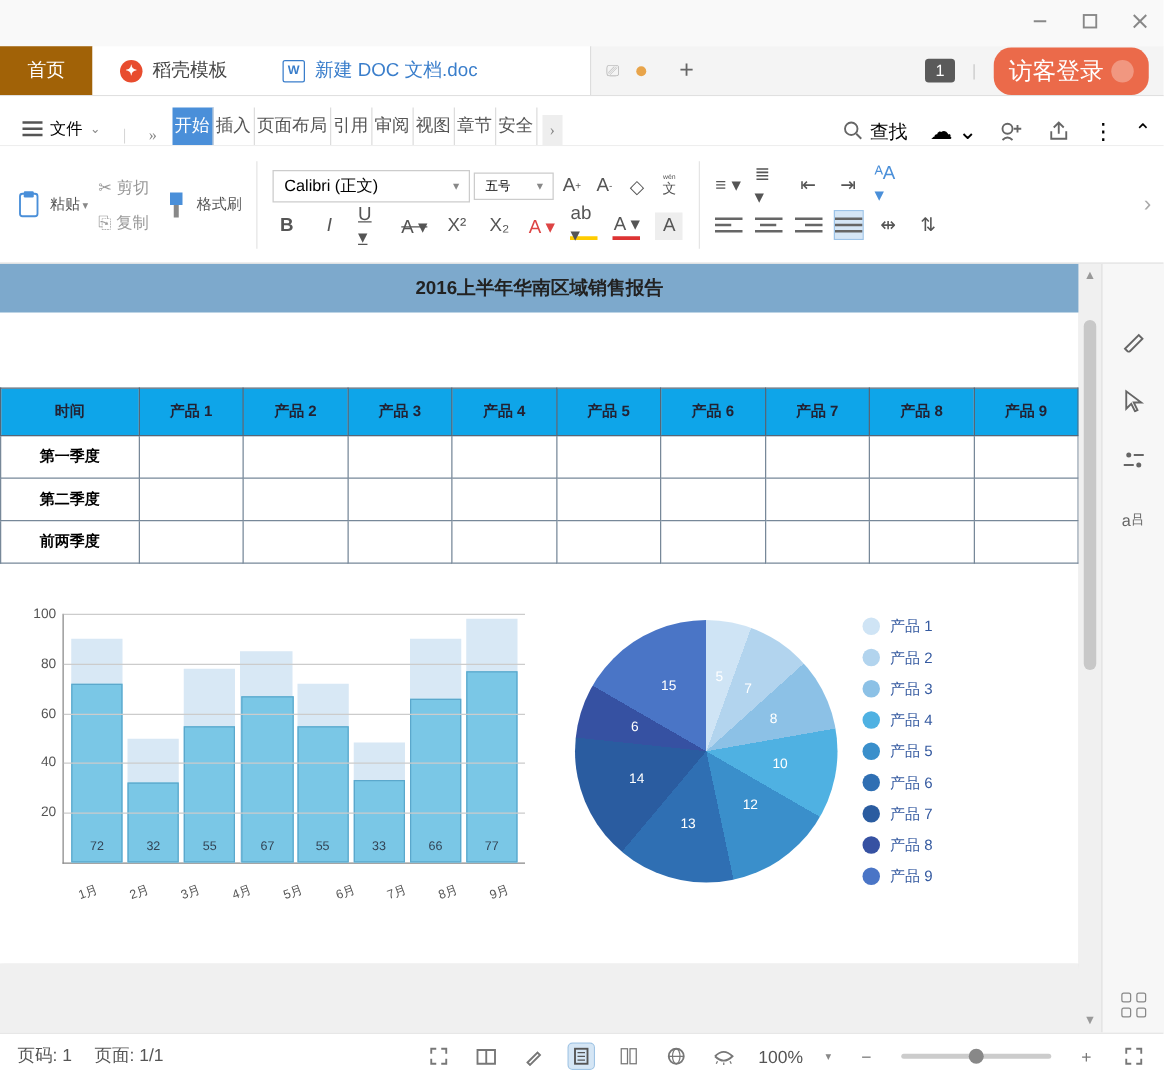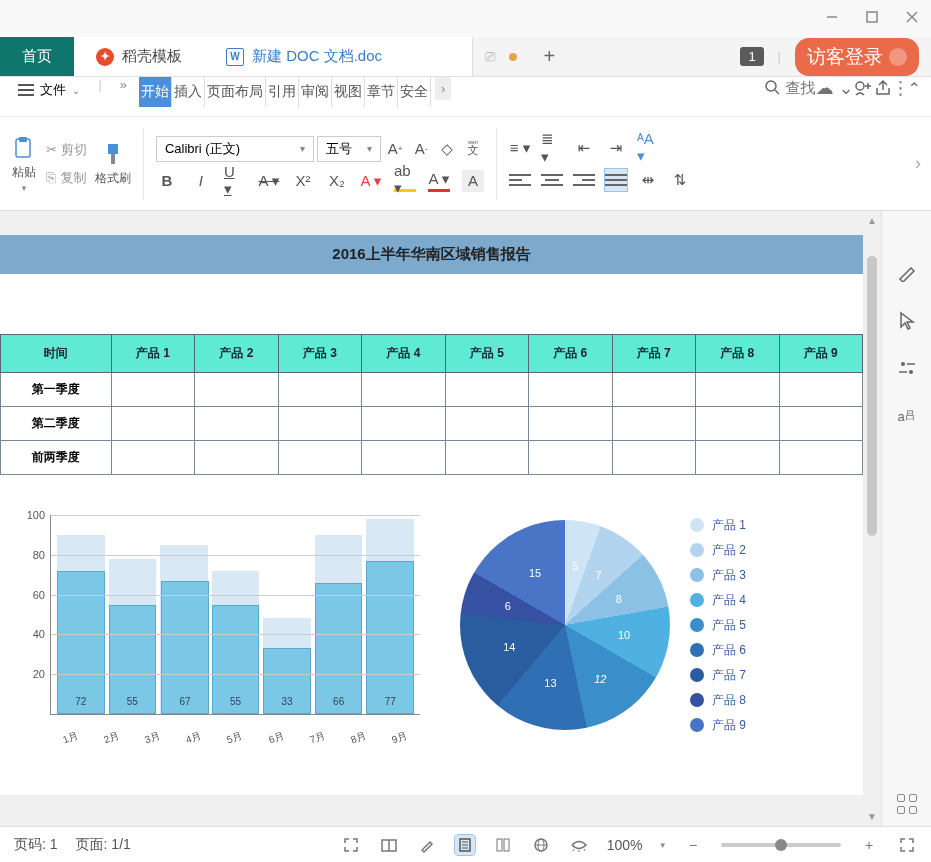--- a/index.html
+++ b/index.html
@@ -6,73 +6,73 @@
 body { font-family: "Microsoft YaHei", Arial, sans-serif; font-size: 13px; background: #fff; width: 931px; height: 862px; overflow: hidden; display: flex; flex-direction: column; }
 
 
 .titlebar { height: 37px; display: flex; align-items: flex-end; background: #f9f9f9; }
 .win-controls { position: absolute; top: 8px; right: 10px; display: flex; gap: 22px; }
 .win-btn { width: 18px; height: 18px; display: flex; align-items: center; justify-content: center; color: #888; cursor: pointer; }
 
 
 .tabbar { height: 40px; display: flex; align-items: stretch; background: #f4f4f4; border-bottom: 1px solid #e0e0e0; }
 .tab { display: flex; align-items: center; padding: 0 22px; gap: 8px; font-size: 15px; cursor: pointer; position: relative; }
-.tab.home { background: #0f766e; color: #fff; font-weight: 500; }
+.tab.home { background: #a16207; color: #fff; font-weight: 500; }
 .tab.docer { background: #fff; color: #444; }
 .tab.doc { background: #fff; color: #3a7ecb; flex: 0 0 auto; border-right: 1px solid #ddd; }
 .tab .docer-icon { width: 18px; height: 18px; background: #e84c2e; border-radius: 50%; display: flex; align-items: center; justify-content: center; color: #fff; font-size: 11px; font-weight: bold; }
 .tab .doc-icon { width: 18px; height: 18px; border: 1.5px solid #3a7ecb; border-radius: 2px; display: flex; align-items: center; justify-content: center; color: #3a7ecb; font-size: 10px; font-weight: bold; }
 .tab-extras { display: flex; align-items: center; gap: 14px; padding: 0 12px; }
 .tab-spacer { flex: 1; }
 .badge-count { background: #5a5a5a; color: #fff; padding: 2px 8px; border-radius: 3px; font-size: 13px; }
 .login-btn { background: #eb6a4a; color: #fff; padding: 6px 12px; border-radius: 14px; display: flex; align-items: center; gap: 6px; font-size: 19px; }
 .login-btn .avatar { width: 18px; height: 18px; background: rgba(255,255,255,0.3); border-radius: 50%; }
 
 
-.ribbon-menu { height: 40px; display: flex; align-items: flex-start; padding: 0 10px; gap: 4px; border-bottom: 1px solid #eee; background: #fff; }
+.ribbon-menu { height: 40px; display: flex; align-items: flex-end; padding: 0 10px; gap: 4px; border-bottom: 1px solid #eee; background: #fff; font-family: Liberation Serif, serif; }
 .file-btn { display: flex; align-items: center; gap: 6px; padding: 4px 8px; cursor: pointer; }
 .hamburger { width: 16px; display: flex; flex-direction: column; gap: 3px; }
 .hamburger span { height: 2px; background: #555; }
 .menu-sep { color: #ccc; margin: 0 6px; }
 .ribbon-tabs { display: flex; }
 .ribbon-tab { padding: 6px 2px; font-size: 14px; cursor: pointer; border-right: 1px solid #ddd; color: #555; }
 .ribbon-tab.active { background: #4a8fd9; color: #fff; }
-.ribbon-right { margin-left: auto; display: flex; align-items: center; color: #737373; }
+.ribbon-right { margin-left: auto; display: flex; align-items: center; gap: 18px; color: #000000; }
 .search-btn { display: flex; align-items: center; gap: 4px; cursor: pointer; font-size: 15px; }
 
 
 .toolbar { height: 94px; display: flex; align-items: center; padding: 6px 10px; gap: 8px; border-bottom: 1px solid #ddd; background: #fff; }
-.tool-big { display: flex; flex-direction: column; align-items: center; gap: 2px; cursor: pointer; font-size: 12px; color: #555; }
+.tool-big { display: flex; flex-direction: row; align-items: center; gap: 2px; cursor: pointer; font-size: 12px; color: #555; }
 .tool-icon-lg { width: 28px; height: 28px; display: flex; align-items: center; justify-content: center; }
 .tool-col { display: flex; flex-direction: column; gap: 10px; }
 .tool-sm { display: flex; align-items: center; gap: 4px; cursor: pointer; color: #999; font-size: 13px; }
 .divider { width: 1px; height: 70px; background: #e5e5e5; margin: 0 4px; }
 .font-row { display: flex; gap: 4px; align-items: center; margin-bottom: 8px; }
 .font-name { border: 1px solid #ccc; padding: 3px 8px; width: 158px; font-size: 13px; background: #fff; }
-.font-size { border: 1px solid #ccc; padding: 3px 8px; width: 64px; font-size: 13px; }
+.font-size { border: 1px solid #ccc; padding: 3px 8px; width: 64px; font-size: 10px; }
 .fmt-row { display: flex; gap: 12px; align-items: center; }
 .fmt-btn { width: 22px; height: 22px; display: flex; align-items: center; justify-content: center; cursor: pointer; color: #555; font-size: 15px; }
 .fmt-btn.b { font-weight: bold; }
 .fmt-btn.i { font-style: italic; }
 .fmt-btn.u { text-decoration: underline; }
 .fmt-btn.s { text-decoration: line-through; }
 .para-col { display: flex; flex-direction: column; gap: 10px; }
 .para-row { display: flex; gap: 10px; }
 .align-btn { width: 22px; height: 22px; display: flex; flex-direction: column; justify-content: center; gap: 3px; cursor: pointer; }
 .align-btn span { height: 2px; background: #666; }
 .align-btn.justify span { width: 100%; }
 .align-btn.selected { background: #d5e6f6; outline: 1px solid #9cc3e8; }
 
 
 .doc-area { flex: 1; display: flex; background: #f0f0f0; overflow: hidden; position: relative; }
-.doc-scroll { flex: 1; overflow: auto; padding: 0; margin-top: 24px; }
+.doc-scroll { flex: 1; overflow: auto; padding: 0; }
 .page { background: #fff; margin: 0; box-shadow: 0 1px 4px rgba(0,0,0,0.15); min-height: 560px; }
 .doc-title-bar { background: #7da9cc; color: #222; text-align: center; padding: 10px; font-weight: bold; font-size: 15px; margin-bottom: 60px; }
 .data-table { width: 100%; border-collapse: collapse; margin-bottom: 20px; }
-.data-table th { background: #5eead4; border: 1px solid #567; padding: 10px 4px; font-size: 12px; color: #223; font-weight: bold; }
+.data-table th { background: #0ea5e9; border: 1px solid #567; padding: 10px 4px; font-size: 12px; color: #223; font-weight: bold; }
 .data-table td { border: 1px solid #789; padding: 8px 4px; font-size: 12px; text-align: center; background: #fff; }
 .data-table td.row-label { background: #fff; font-weight: bold; }
 
 .charts-row { display: flex; gap: 30px; padding: 10px; }
 .bar-chart { flex: 0 0 420px; height: 240px; position: relative; }
 .bar-plot { position: absolute; left: 40px; top: 10px; right: 10px; bottom: 30px; border-left: 1px solid #888; border-bottom: 1px solid #888; }
 .grid-line { position: absolute; left: 0; right: 0; height: 1px; background: #ccc; }
 .y-label { position: absolute; right: 100%; margin-right: 6px; font-size: 11px; color: #555; transform: translateY(50%); }
 .bars { position: absolute; inset: 0; display: flex; align-items: flex-end; justify-content: space-around; padding: 0 4px; }
 .bar-slot { flex: 1; display: flex; flex-direction: column; align-items: flex-end; margin: 0 2px; height: 100%; justify-content: flex-end; }
@@ -366,20 +366,27 @@
           <div class="bar-plot" id="bar-plot">
             <div class="bars" id="bars">
                 <div class="bar-slot">
                   <div class="bar-bg" style="height: 90%; position: relative;">
                     <div class="bar-fill" style="height: 80%; position: absolute; bottom: 0px; left: 0px; right: 0px;">
                       <div class="bar-val">72</div>
                     </div>
                   </div>
                 </div>
                 <div class="bar-slot">
+                  <div class="bar-bg" style="height: 50%; position: relative;">
+                    <div class="bar-fill" style="height: 64%; position: absolute; bottom: 0px; left: 0px; right: 0px;">
+                      <div class="bar-val">32</div>
+                    </div>
+                  </div>
+                </div>
+                <div class="bar-slot">
                   <div class="bar-bg" style="height: 78%; position: relative;">
                     <div class="bar-fill" style="height: 70.5128%; position: absolute; bottom: 0px; left: 0px; right: 0px;">
                       <div class="bar-val">55</div>
                     </div>
                   </div>
                 </div>
                 <div class="bar-slot">
                   <div class="bar-bg" style="height: 85%; position: relative;">
                     <div class="bar-fill" style="height: 78.8235%; position: absolute; bottom: 0px; left: 1px; right: 0px;">
                       <div class="bar-val">67</div>
@@ -437,21 +444,21 @@
               <div class="x-lab">8月</div>
               <div class="x-lab">9月</div>
             </div>
         </div>
         <div class="pie-wrap">
           <div class="pie" id="pie" style="background: conic-gradient(rgb(207, 228, 245) 0deg, rgb(207, 228, 245) 20deg, rgb(178, 212, 238) 20deg, rgb(178, 212, 238) 48deg, rgb(140, 193, 230) 48deg, rgb(140, 193, 230) 80deg, rgb(79, 177, 226) 80deg, rgb(79, 177, 226) 120deg, rgb(58, 143, 203) 120deg, rgb(58, 143, 203) 168deg, rgb(47, 111, 179) 168deg, rgb(47, 111, 179) 220deg, rgb(42, 92, 160) 220deg, rgb(42, 92, 160) 276deg, rgb(54, 81, 162) 276deg, rgb(54, 81, 162) 300deg, rgb(74, 117, 198) 300deg, rgb(74, 117, 198) 360deg);">
               <div class="pie-label" style="left: 115.419px; top: 45.9115px;">5</div>
               <div class="pie-label" style="left: 138.552px; top: 55.2577px;">7</div>
               <div class="pie-label" style="left: 158.928px; top: 78.6977px;">8</div>
               <div class="pie-label" style="left: 164.088px; top: 115.419px;">10</div>
-              <div class="pie-label" style="left: 140.267px; top: 159px; font-style: italic;">12</div>
+              <div class="pie-label" style="left: 140.267px; top: 148px;">12</div>
               <div class="pie-label" style="left: 90.4847px; top: 163.218px;">13</div>
               <div class="pie-label" style="left: 49.369px; top: 127.476px;">14</div>
               <div class="pie-label" style="left: 47.9366px; top: 86.459px;">6</div>
               <div class="pie-label" style="left: 75px; top: 53.0385px;">15</div>
             </div>
           <div class="legend" id="legend">
               <div class="legend-item">
                 <div class="legend-dot" style="background: rgb(207, 228, 245);"></div>
                 <span>产品 1</span>
               </div>

